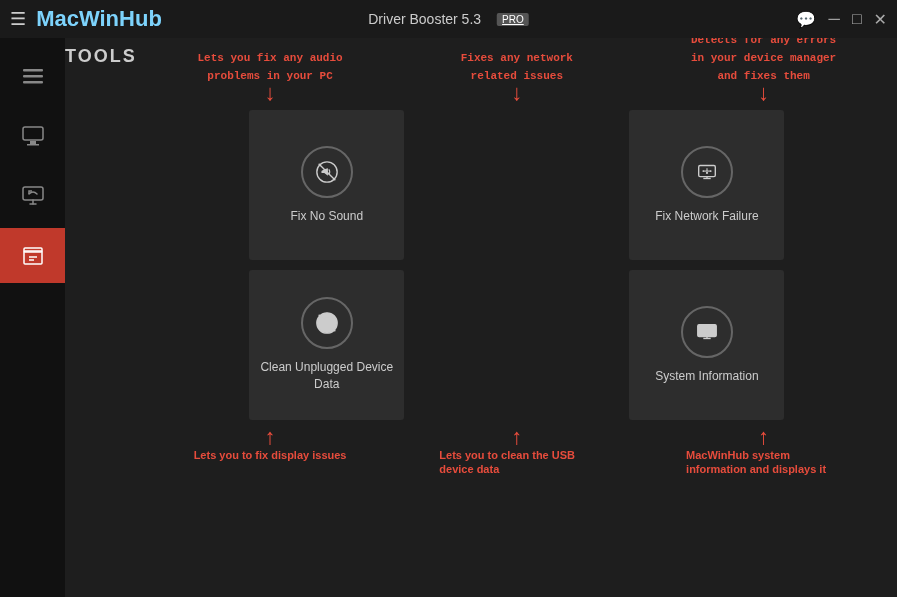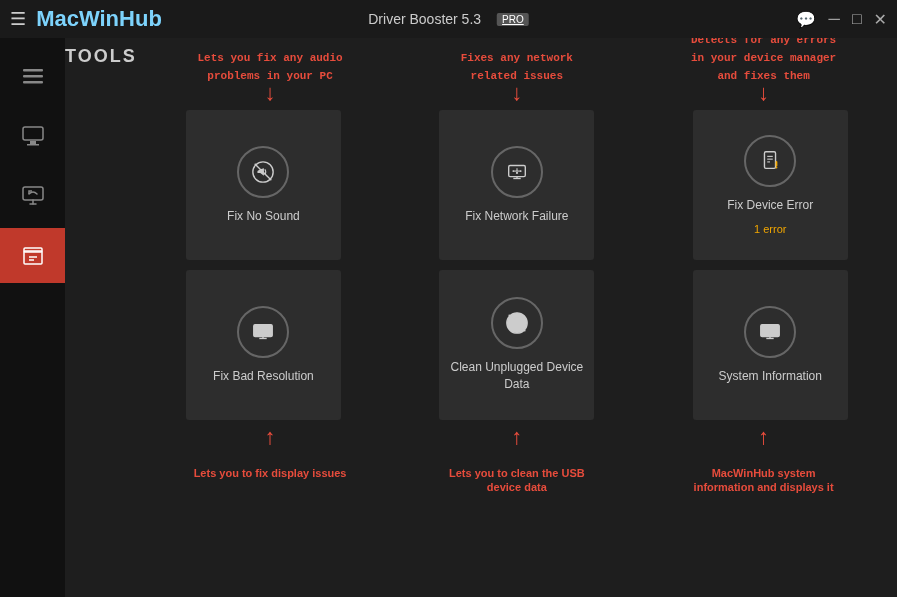--- a/index.html
+++ b/index.html
@@ -223,22 +223,22 @@
     .arrow-up {
       color: #e74c3c;
       font-size: 22px;
       line-height: 1;
     }
     .tooltip-text-bottom {
       color: #e74c3c;
       font-size: 11px;
       font-weight: bold;
       line-height: 1.3;
-      text-align: center;
-      margin-top: 18px;
+      text-align: left;
+      margin-top: 0;
     }
 
     
     .tool-icon svg {
       width: 24px;
       height: 24px;
       fill: #ccc;
     }
   </style>
 </head>
@@ -346,74 +346,46 @@
               <line x1="13" y1="9" x2="13" y2="12" stroke="#ccc" stroke-width="1.2"></line>
               <circle cx="13" cy="14" r="1.2" fill="#ccc"></circle>
               <line x1="9" y1="12" x2="17" y2="12" stroke="#ccc" stroke-width="1.2"></line>
               <circle cx="9" cy="12" r="1" fill="#ccc"></circle>
               <circle cx="17" cy="12" r="1" fill="#ccc"></circle>
             </svg>
           </div>
           <span class="tool-label">Fix Network Failure</span>
         </div>
 
+
+      </div>
+
+      <div class="cards-row" style="margin-top:6px;">
+
+
         <div class="tool-card">
           <div class="tool-icon">
-            <svg width="26" height="26" viewBox="0 0 26 26" fill="#ccc">
-              <rect x="7" y="3" width="12" height="18" rx="1.5" fill="none" stroke="#ccc" stroke-width="1.5"></rect>
-              <line x1="10" y1="8" x2="16" y2="8" stroke="#ccc" stroke-width="1.2"></line>
-              <line x1="10" y1="11" x2="16" y2="11" stroke="#ccc" stroke-width="1.2"></line>
-              <line x1="10" y1="14" x2="13" y2="14" stroke="#ccc" stroke-width="1.2"></line>
-
-              <line x1="20" y1="18" x2="20" y2="14" stroke="#f0a500" stroke-width="2" stroke-linecap="round"></line>
-              <circle cx="20" cy="20" r="1" fill="#f0a500"></circle>
+            <svg width="26" height="26" viewBox="0 0 26 26" fill="none">
+              <circle cx="13" cy="13" r="11" stroke="#ccc" stroke-width="1.5"></circle>
+              <line x1="4" y1="4" x2="22" y2="22" stroke="#ccc" stroke-width="1.5"></line>
+
+              <path d="M11 8 L15 8 L15 13 L13 15 L11 13 Z" stroke="#ccc" stroke-width="1" fill="none"></path>
+              <line x1="13" y1="15" x2="13" y2="18" stroke="#ccc" stroke-width="1.2"></line>
             </svg>
           </div>
-          <span class="tool-label">Fix Device Error</span>
-          <span class="tool-error">1 error</span>
-        </div>
-
-      </div>
-
-      <div class="cards-row" style="margin-top:6px;">
+          <span class="tool-label">Clean Unplugged Device Data</span>
+        </div>
 
         <div class="tool-card">
           <div class="tool-icon">
             <svg width="26" height="26" viewBox="0 0 26 26" fill="none">
               <rect x="3" y="5" width="20" height="13" rx="1.5" stroke="#ccc" stroke-width="1.5"></rect>
               <line x1="9" y1="20" x2="17" y2="20" stroke="#ccc" stroke-width="1.5"></line>
               <line x1="13" y1="18" x2="13" y2="20" stroke="#ccc" stroke-width="1.5"></line>
 
-              <polyline points="8,14 8,11 11,11" stroke="#ccc" stroke-width="1.2" fill="none"></polyline>
-              <polyline points="18,8 18,11 15,11" stroke="#ccc" stroke-width="1.2" fill="none"></polyline>
-            </svg>
-          </div>
-          <span class="tool-label">Fix Bad Resolution</span>
-        </div>
-
-        <div class="tool-card">
-          <div class="tool-icon">
-            <svg width="26" height="26" viewBox="0 0 26 26" fill="none">
-              <circle cx="13" cy="13" r="11" stroke="#ccc" stroke-width="1.5"></circle>
-              <line x1="4" y1="4" x2="22" y2="22" stroke="#ccc" stroke-width="1.5"></line>
-
-              <path d="M11 8 L15 8 L15 13 L13 15 L11 13 Z" stroke="#ccc" stroke-width="1" fill="none"></path>
-              <line x1="13" y1="15" x2="13" y2="18" stroke="#ccc" stroke-width="1.2"></line>
-            </svg>
-          </div>
-          <span class="tool-label">Clean Unplugged Device Data</span>
-        </div>
-
-        <div class="tool-card">
-          <div class="tool-icon">
-            <svg width="26" height="26" viewBox="0 0 26 26" fill="none">
-              <rect x="3" y="5" width="20" height="13" rx="1.5" stroke="#ccc" stroke-width="1.5"></rect>
-              <line x1="9" y1="20" x2="17" y2="20" stroke="#ccc" stroke-width="1.5"></line>
-              <line x1="13" y1="18" x2="13" y2="20" stroke="#ccc" stroke-width="1.5"></line>
-
               <circle cx="13" cy="9" r="1" fill="#ccc"></circle>
               <line x1="13" y1="11.5" x2="13" y2="15.5" stroke="#ccc" stroke-width="1.5" stroke-linecap="round"></line>
             </svg>
           </div>
           <span class="tool-label">System Information</span>
         </div>
 
       </div>
 
       <div class="bottom-tooltip-row">

